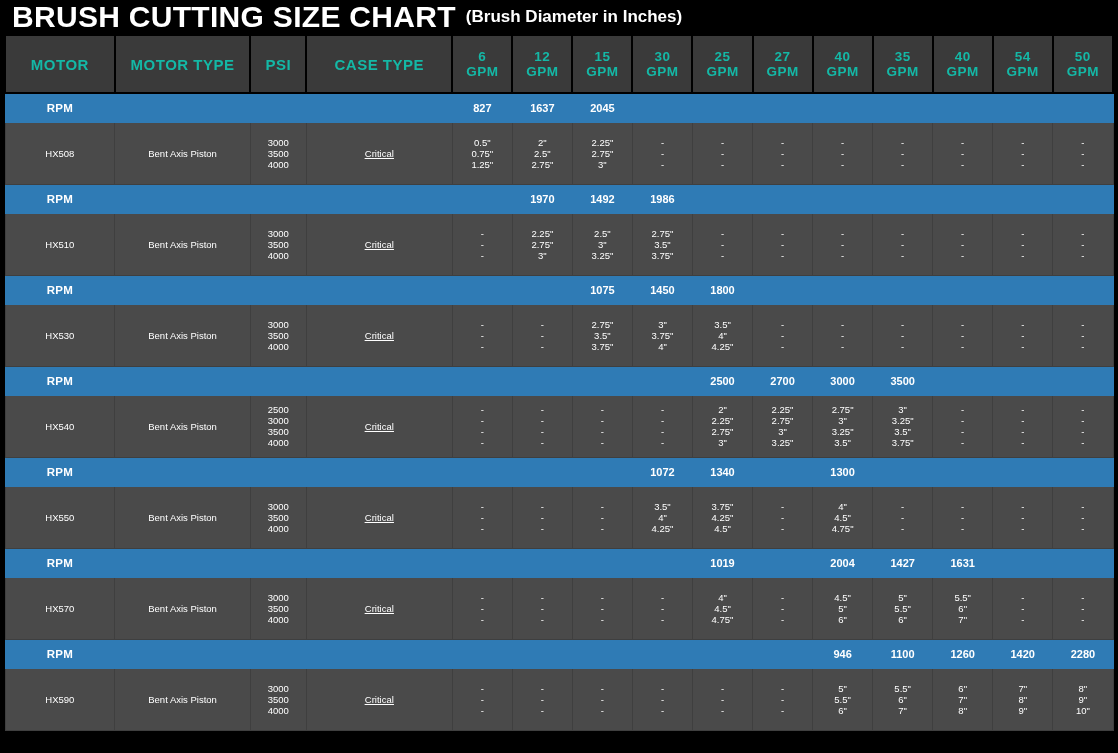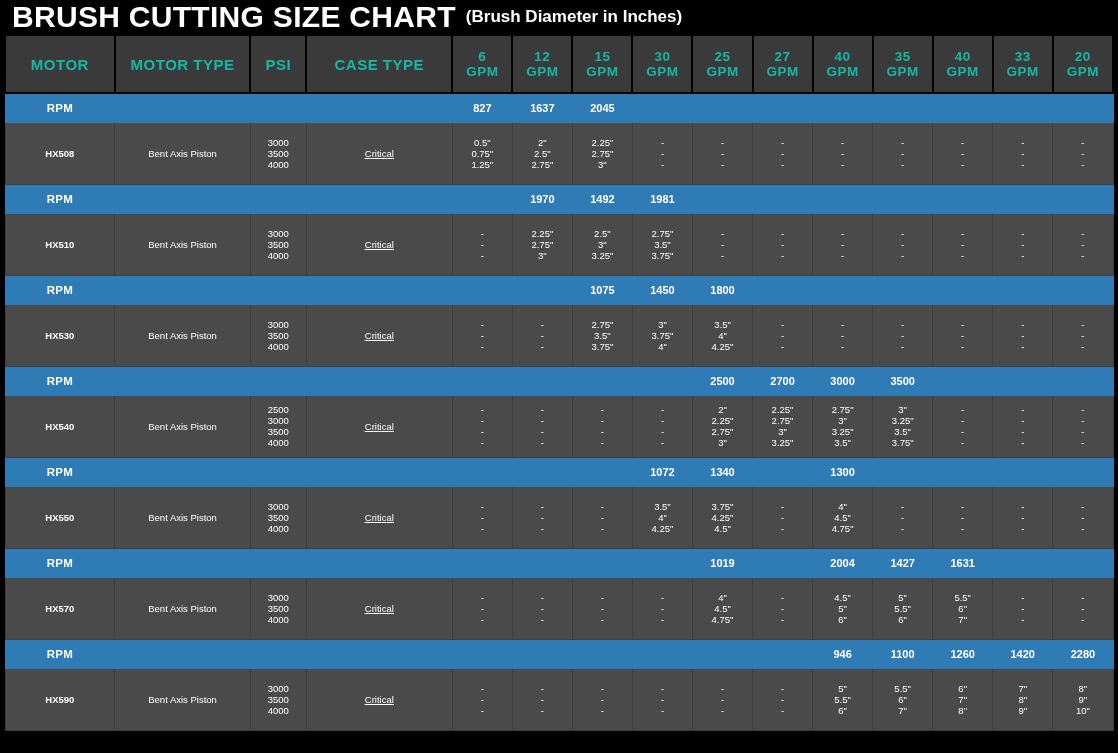--- a/index.html
+++ b/index.html
@@ -105,21 +105,21 @@
   }
   tr.data-row td {
     background: #4a4a4a;
     border: 1px solid #3f3f3f;
     color: #ffffff;
     font-size: 9.5px;
     line-height: 11px;
   }
   td.motor-cell {
     font-size: 11px;
-    font-weight: bold;
+    font-weight: normal;
   }
   td.motortype-cell { font-size: 9.5px; }
   td.psi-cell { font-size: 9px; line-height: 11px; }
   td.drain-cell { font-size: 9.5px; text-decoration: underline; }
   td.drain-cell span { text-decoration: underline; }
   td.size-cell { font-size: 9px; line-height: 11px; }
   .stack span { display: block; }
 
   
   col.c-motor   { width: 106px; }
@@ -197,25 +197,25 @@
           </th>
           <th class="gpm-head">
             <span class="n">35</span>
             <span class="u">GPM</span>
           </th>
           <th class="gpm-head">
             <span class="n">40</span>
             <span class="u">GPM</span>
           </th>
           <th class="gpm-head">
-            <span class="n">33</span>
-            <span class="u">GPM</span>
-          </th>
-          <th class="gpm-head">
-            <span class="n">20</span>
+            <span class="n">54</span>
+            <span class="u">GPM</span>
+          </th>
+          <th class="gpm-head">
+            <span class="n">50</span>
             <span class="u">GPM</span>
           </th>
         </tr>
     </thead>
     <tbody id="table-body">
         <tr class="rpm-row">
           <td class="rpm-label">RPM</td>
           <td></td>
           <td></td>
           <td></td>
@@ -297,21 +297,21 @@
           </td>
         </tr>
         <tr class="rpm-row">
           <td class="rpm-label">RPM</td>
           <td></td>
           <td></td>
           <td></td>
           <td></td>
           <td>1970</td>
           <td>1492</td>
-          <td>1981</td>
+          <td>1986</td>
           <td></td>
           <td></td>
           <td></td>
           <td></td>
           <td></td>
           <td></td>
           <td></td>
         </tr>
         <tr class="data-row">
           <td class="motor-cell">HX510</td>

